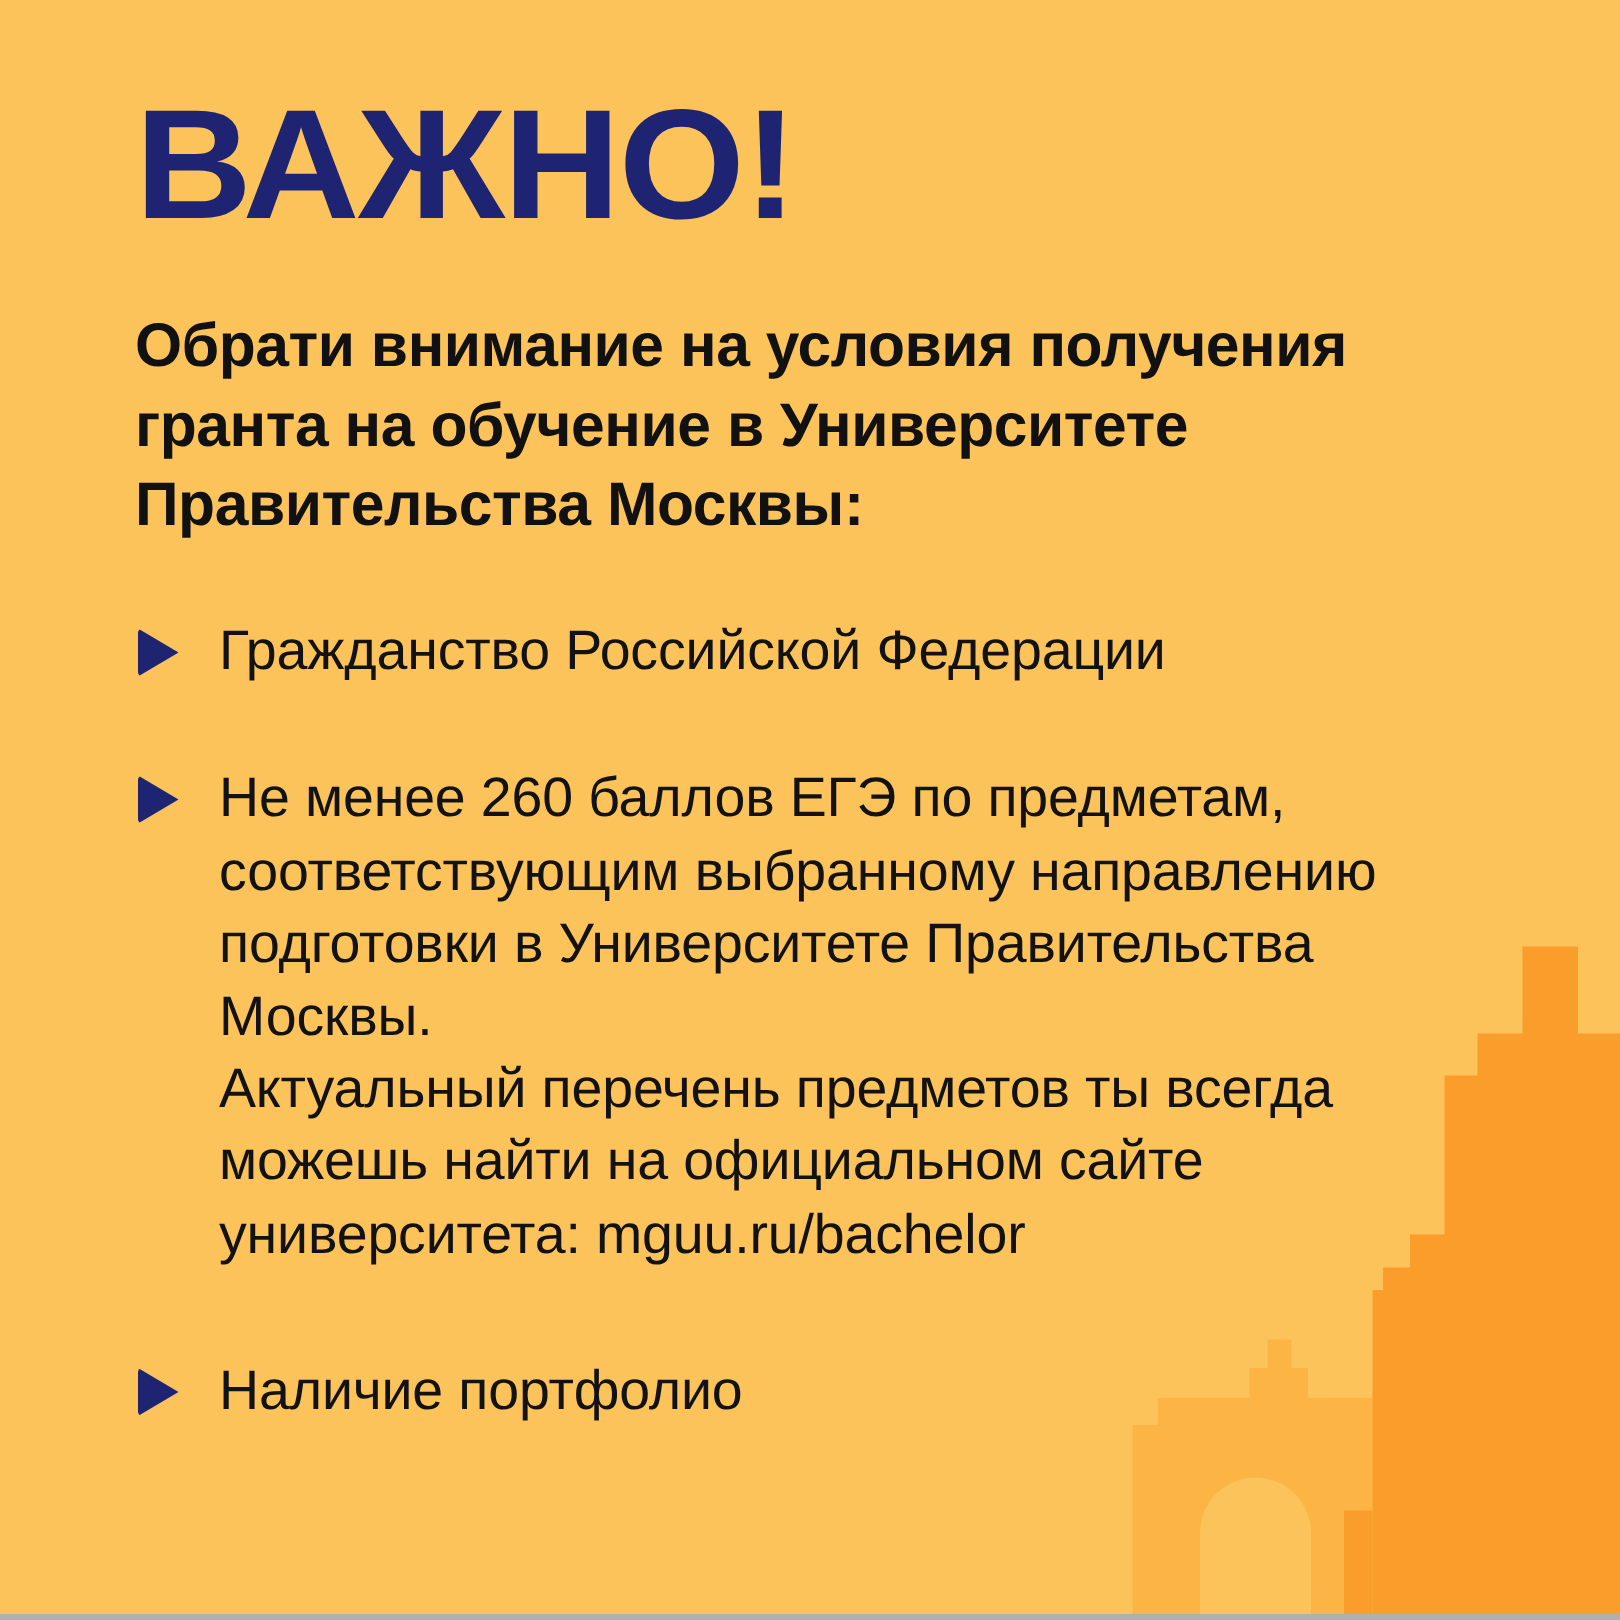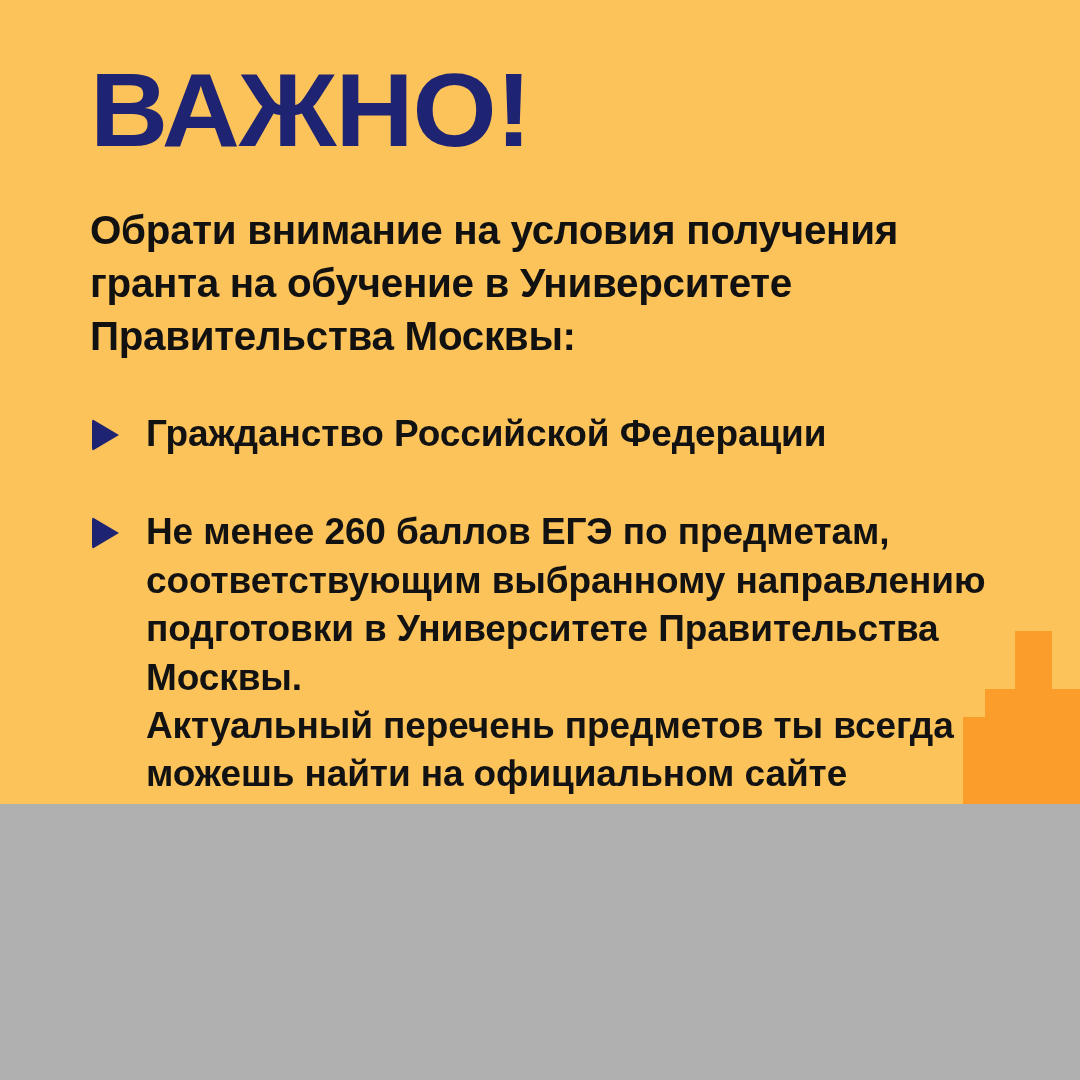--- a/index.html
+++ b/index.html
@@ -3,21 +3,21 @@
 <meta charset="utf-8">
 <style>
   html, body {
     margin: 0;
     padding: 0;
     background: #b0b0b0;
   }
   #poster {
     position: relative;
     width: 1080px;
-    height: 804px;
+    height: 1076px;
     overflow: hidden;
     background: #FCC35A;
     font-family: "Liberation Sans", sans-serif;
     -webkit-font-smoothing: antialiased;
   }
 
   
   #skyline {
     position: absolute;
     left: 0; top: 0;
@@ -82,21 +82,21 @@
     width: 0; height: 0;
     border-left: 27px solid #1F2472;
     border-top: 16px solid transparent;
     border-bottom: 16px solid transparent;
     border-radius: 3px;
   }
 
   .bullet-text {
     display: block;
     color: #121212;
-    font-weight: 700;
+    font-weight: 400;
     font-size: 37px;
     line-height: 1.31;
     letter-spacing: -0.1px;
     white-space: pre-line;
   }
 
   .b1 .bullet-text { max-width: 880px; }
   .b2 .bullet-text { max-width: 880px; }
   .b2 { margin-bottom: 56px; }
   .b3 { margin-bottom: 0; }
@@ -177,16 +177,20 @@
         <span class="bullet-marker"></span>
         <span class="bullet-text">Гражданство Российской Федерации</span>
       </li>
 
       <li class="bullet b2">
         <span class="bullet-marker"></span>
         <span class="bullet-text">Не менее 260 баллов ЕГЭ по предметам, соответствующим выбранному направлению подготовки в Университете Правительства Москвы.
 Актуальный перечень предметов ты всегда можешь найти на официальном сайте университета: mguu.ru/bachelor</span>
       </li>
 
+      <li class="bullet b3">
+        <span class="bullet-marker"></span>
+        <span class="bullet-text">Наличие портфолио</span>
+      </li>
 
     </ul>
   </div>
 </div>
 
 </body></html>

